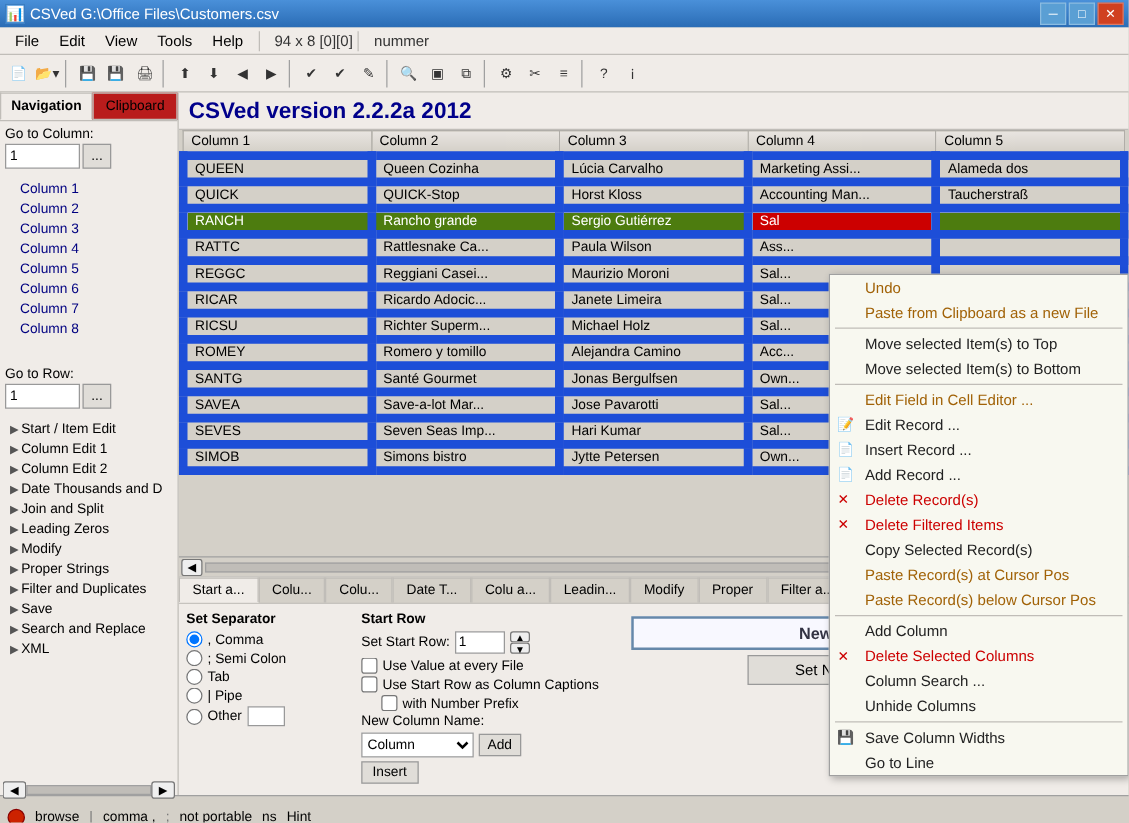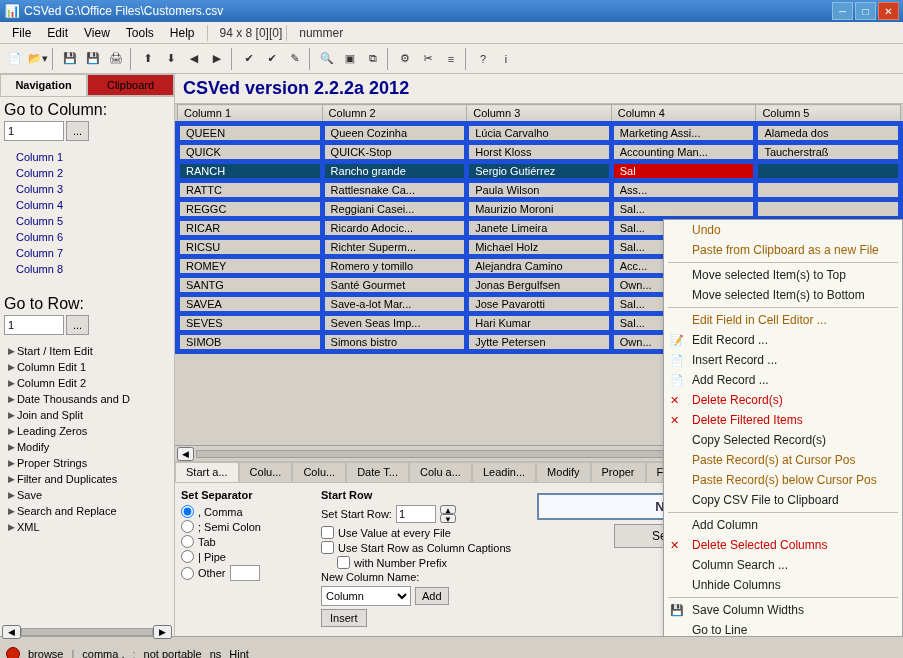--- a/index.html
+++ b/index.html
@@ -21,43 +21,43 @@
 
     
     .toolbar { background: #f0ece8; height: 30px; display: flex; align-items: center; padding: 2px 4px; gap: 1px; border-bottom: 1px solid #c0bdb8; }
     .tb-btn { width: 22px; height: 22px; border: 1px solid transparent; background: transparent; display: flex; align-items: center; justify-content: center; cursor: pointer; font-size: 11px; color: #333; }
     .tb-sep { width: 4px; height: 22px; border-left: 1px solid #a0a0a0; margin: 0 2px; }
 
     
     .main-layout { display: flex; height: calc(658px - 22px - 22px - 30px - 22px); }
 
     
-    .left-panel { width: 175px; background: #f0ece8; border-right: 1px solid #c0bdb8; display: flex; flex-direction: column; }
+    .left-panel { width: 143px; background: #f0ece8; border-right: 1px solid #c0bdb8; display: flex; flex-direction: column; }
     .nav-tabs { display: flex; border-bottom: 1px solid #c0bdb8; }
     .nav-tab { flex: 1; padding: 4px 8px; text-align: center; cursor: pointer; border: 1px solid #c0bdb8; font-size: 11px; background: #b91c1c; }
     .nav-tab.active { background: #f0ece8; border-bottom: 1px solid #f0ece8; font-weight: bold; }
     .nav-section { padding: 4px; }
-    .nav-label { font-size: 16px; margin-bottom: 2px; }
+    .nav-label { font-size: 11px; margin-bottom: 2px; }
     .nav-input-row { display: flex; gap: 2px; margin-bottom: 4px; }
     .nav-input { width: 60px; height: 20px; border: 1px solid #999; padding: 1px 3px; font-size: 11px; }
     .nav-btn { height: 20px; padding: 0 6px; border: 1px solid #999; background: #e0ddd8; cursor: pointer; font-size: 11px; }
     .tree-item { padding: 2px 4px 2px 16px; font-size: 11px; cursor: pointer; color: #000080; }
     .tree-group { padding: 2px 4px 2px 8px; font-size: 11px; cursor: pointer; display: flex; align-items: center; gap: 2px; }
     .tree-arrow { font-size: 9px; color: #555; }
     .left-scrollable { overflow-y: auto; flex: 1; }
 
     
     .content-area { flex: 1; display: flex; flex-direction: column; overflow: hidden; position: relative; }
 
     
     .grid-container { flex: 1; overflow: auto; position: relative; }
     table.data-grid { border-collapse: collapse; width: 100%; font-size: 11px; }
     table.data-grid th { background: linear-gradient(to bottom, #e8e4e0, #d4d0c8); border: 1px solid #b0ada8; padding: 2px 6px; text-align: left; font-weight: normal; min-width: 120px; position: sticky; top: 0; z-index: 1; }
-    table.data-grid td { border: 5px solid #1d4ed8; padding: 1px 6px; white-space: nowrap; overflow: hidden; max-width: 150px; text-overflow: ellipsis; }
-    table.data-grid tr.selected td { background: #0c4a6e; color: white; }
+    table.data-grid td { border: 7px solid #1d4ed8; padding: 1px 6px; white-space: nowrap; overflow: hidden; max-width: 150px; text-overflow: ellipsis; }
+    table.data-grid tr.selected td { background: #4d7c0f; color: white; }
 
     
     .hscroll { height: 16px; background: #d4d0c8; border-top: 1px solid #a0a0a0; display: flex; align-items: center; padding: 0 2px; }
 
     
     .bottom-panel { border-top: 1px solid #c0bdb8; background: #f0ece8; }
     .bottom-tabs { display: flex; background: #d4d0c8; border-bottom: 1px solid #c0bdb8; }
     .bottom-tab { padding: 3px 10px; font-size: 11px; border: 1px solid #c0bdb8; border-bottom: none; background: #d4d0c8; cursor: pointer; white-space: nowrap; }
     .bottom-tab.active { background: #f0ece8; border-bottom: 1px solid #f0ece8; }
     .bottom-content { padding: 6px; display: flex; gap: 10px; }
@@ -418,21 +418,20 @@
       <div class="ctx-separator"></div>
       <div class="ctx-item disabled">Edit Field in Cell Editor ...</div>
       <div class="ctx-item"><span class="ctx-icon">📝</span>Edit Record ...</div>
       <div class="ctx-item"><span class="ctx-icon">📄</span>Insert Record ...</div>
       <div class="ctx-item"><span class="ctx-icon">📄</span>Add Record ...</div>
       <div class="ctx-item delete-x"><span class="ctx-icon" style="color:#cc0000;">✕</span>Delete Record(s)</div>
       <div class="ctx-item delete-x"><span class="ctx-icon" style="color:#cc0000;">✕</span>Delete Filtered Items</div>
       <div class="ctx-item">Copy Selected Record(s)</div>
       <div class="ctx-item disabled">Paste Record(s) at Cursor Pos</div>
       <div class="ctx-item disabled">Paste Record(s) below Cursor Pos</div>
-      <div class="ctx-item">Copy CSV File to Clipboard</div>
       <div class="ctx-separator"></div>
       <div class="ctx-item">Add Column</div>
       <div class="ctx-item delete-x"><span class="ctx-icon" style="color:#cc0000;">✕</span>Delete Selected Columns</div>
       <div class="ctx-item">Column Search ...</div>
       <div class="ctx-item">Unhide Columns</div>
       <div class="ctx-separator"></div>
       <div class="ctx-item"><span class="ctx-icon">💾</span>Save Column Widths</div>
       <div class="ctx-item">Go to Line</div>
 
     </div>

